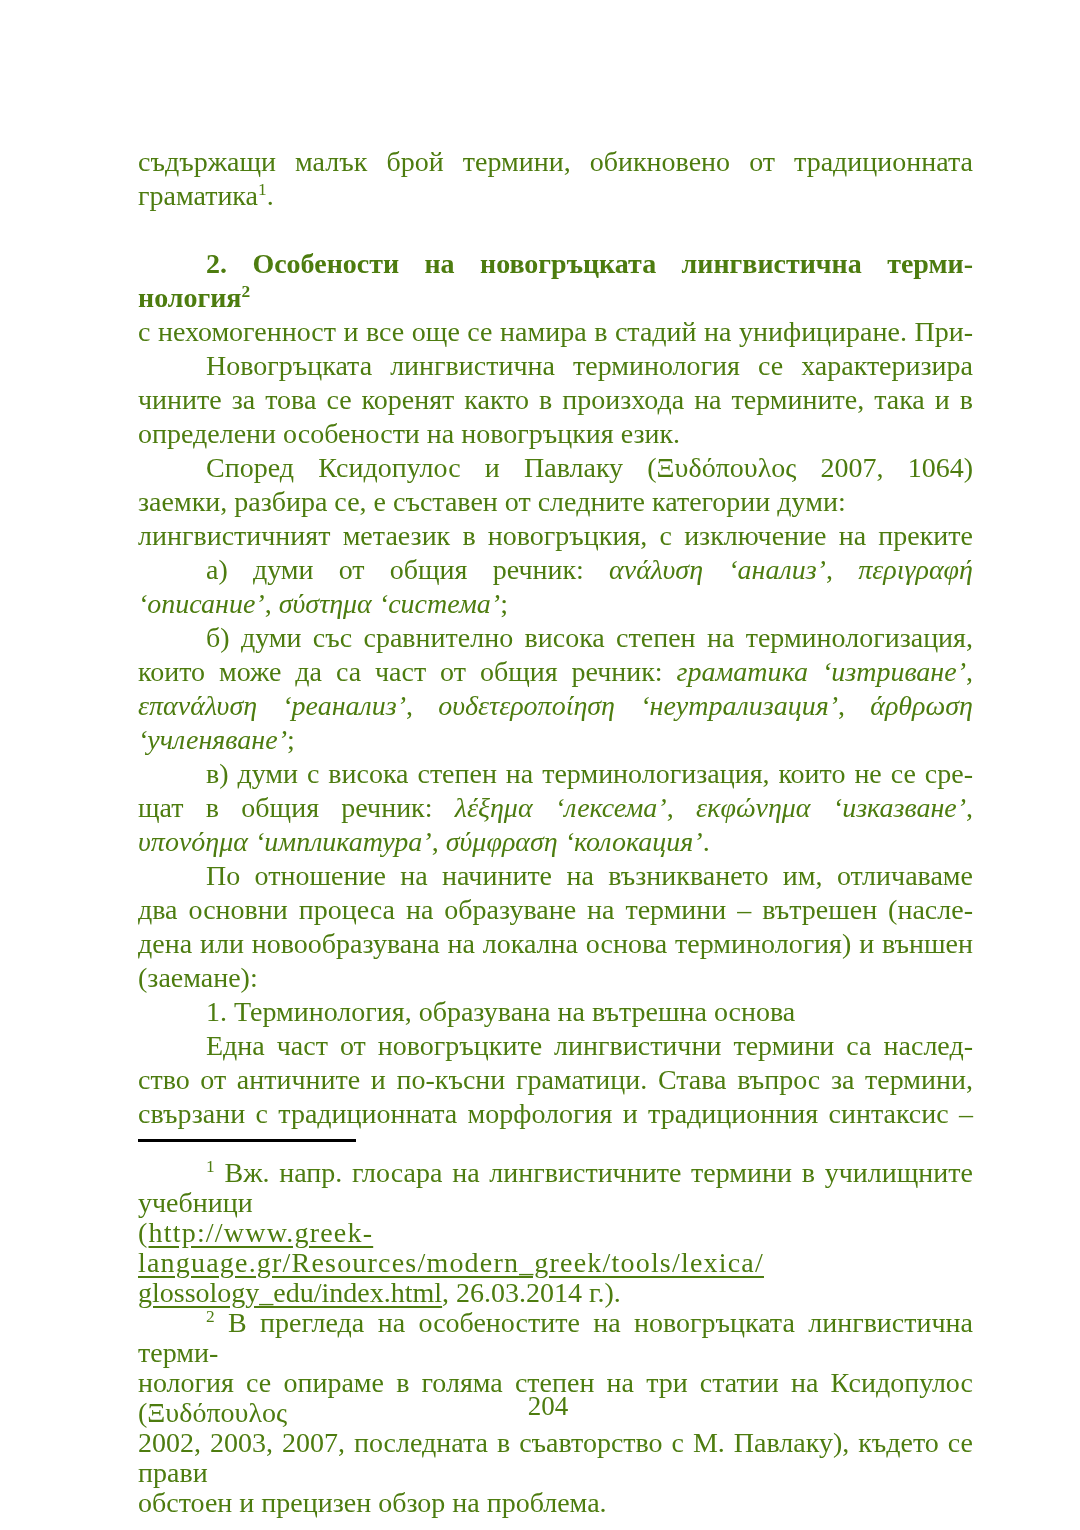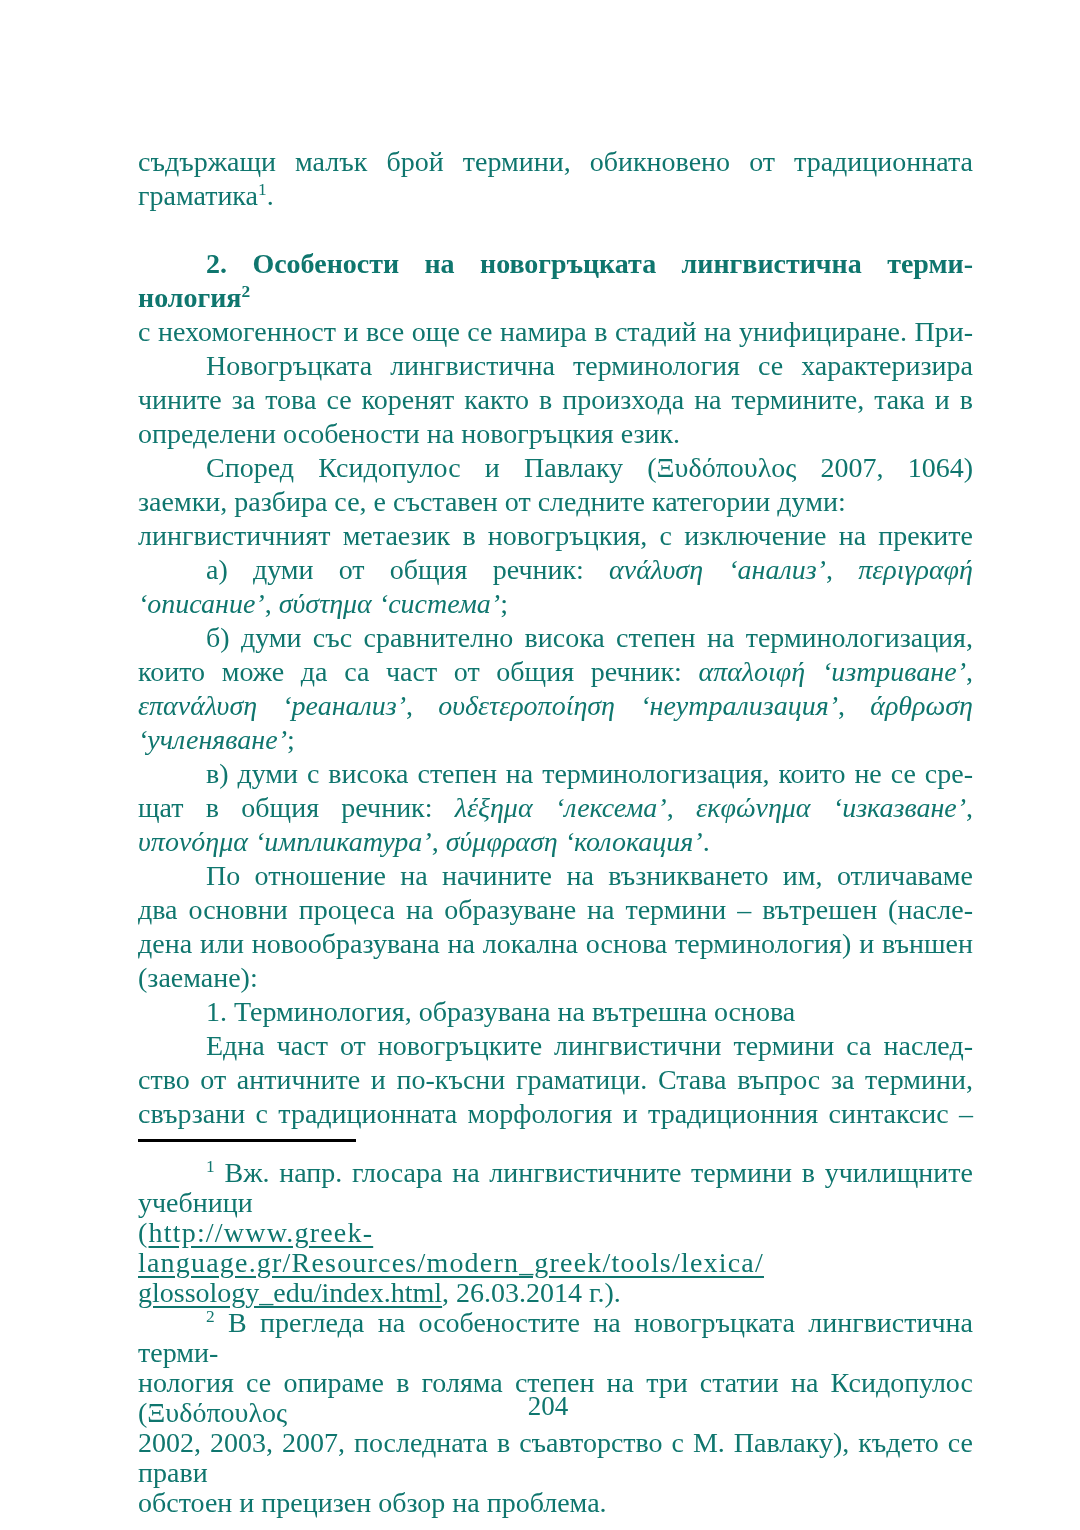--- a/index.html
+++ b/index.html
@@ -1,21 +1,21 @@
 <!DOCTYPE html>
 <html><head>
 <meta charset="utf-8">
 <style>
   * { margin:0; padding:0; box-sizing:border-box; }
   html,body { background:#ffffff; }
   .page {
     position:relative;
     width:1080px; height:1530px;
     background:#ffffff;
-    color:#0f766e;
+    color:#4d7c0f;
     font-family:"Liberation Serif","DejaVu Serif",serif;
     overflow:hidden;
   }
   .content {
     position:absolute;
     left:138px; top:145px;
     width:835px;
   }
   .block { font-size:28px; line-height:34px; }
   .block.heading { font-weight:bold; margin-top:34px; }
@@ -68,21 +68,21 @@
           <div class="line just ind"><span>Според Ксидопулос и Павлаку (Ξυδόπουλος 2007, 1064)</span></div>
           <div class="line"><span>заемки, разбира се, е съставен от следните категории думи:</span></div>
           <div class="line just"><span>лингвистичният метаезик в новогръцкия, с изключение на преките</span></div>
         </div>
         <div class="block body">
           <div class="line just ind"><span>а) думи от общия речник: </span><span class="it">ανάλυση ‘анализ’</span><span>, </span><span class="it">περιγραφή</span></div>
           <div class="line"><span class="it">‘описание’</span><span>, </span><span class="it">σύστημα ‘система’</span><span>;</span></div>
         </div>
         <div class="block body">
           <div class="line just ind"><span>б) думи със сравнително висока степен на терминологизация,</span></div>
-          <div class="line just"><span>които може да са част от общия речник: </span><span class="it">απαλοιφή ‘изтриване’</span><span>,</span></div>
+          <div class="line just"><span>които може да са част от общия речник: </span><span class="it">граматика ‘изтриване’</span><span>,</span></div>
           <div class="line just"><span class="it">επανάλυση ‘реанализ’</span><span>, </span><span class="it">ουδετεροποίηση ‘неутрализация’</span><span>, </span><span class="it">άρθρωση</span></div>
           <div class="line"><span class="it">‘учленяване’</span><span>;</span></div>
         </div>
         <div class="block body">
           <div class="line just ind"><span>в) думи с висока степен на терминологизация, които не се сре-</span></div>
           <div class="line just"><span>щат в общия речник: </span><span class="it">λέξημα ‘лексема’</span><span>, </span><span class="it">εκφώνημα ‘изказване’</span><span>,</span></div>
           <div class="line"><span class="it">υπονόημα ‘импликатура’</span><span>, </span><span class="it">σύμφραση ‘колокация’</span><span>.</span></div>
         </div>
         <div class="block body">
           <div class="line just ind"><span>По отношение на начините на възникването им, отличаваме</span></div>

